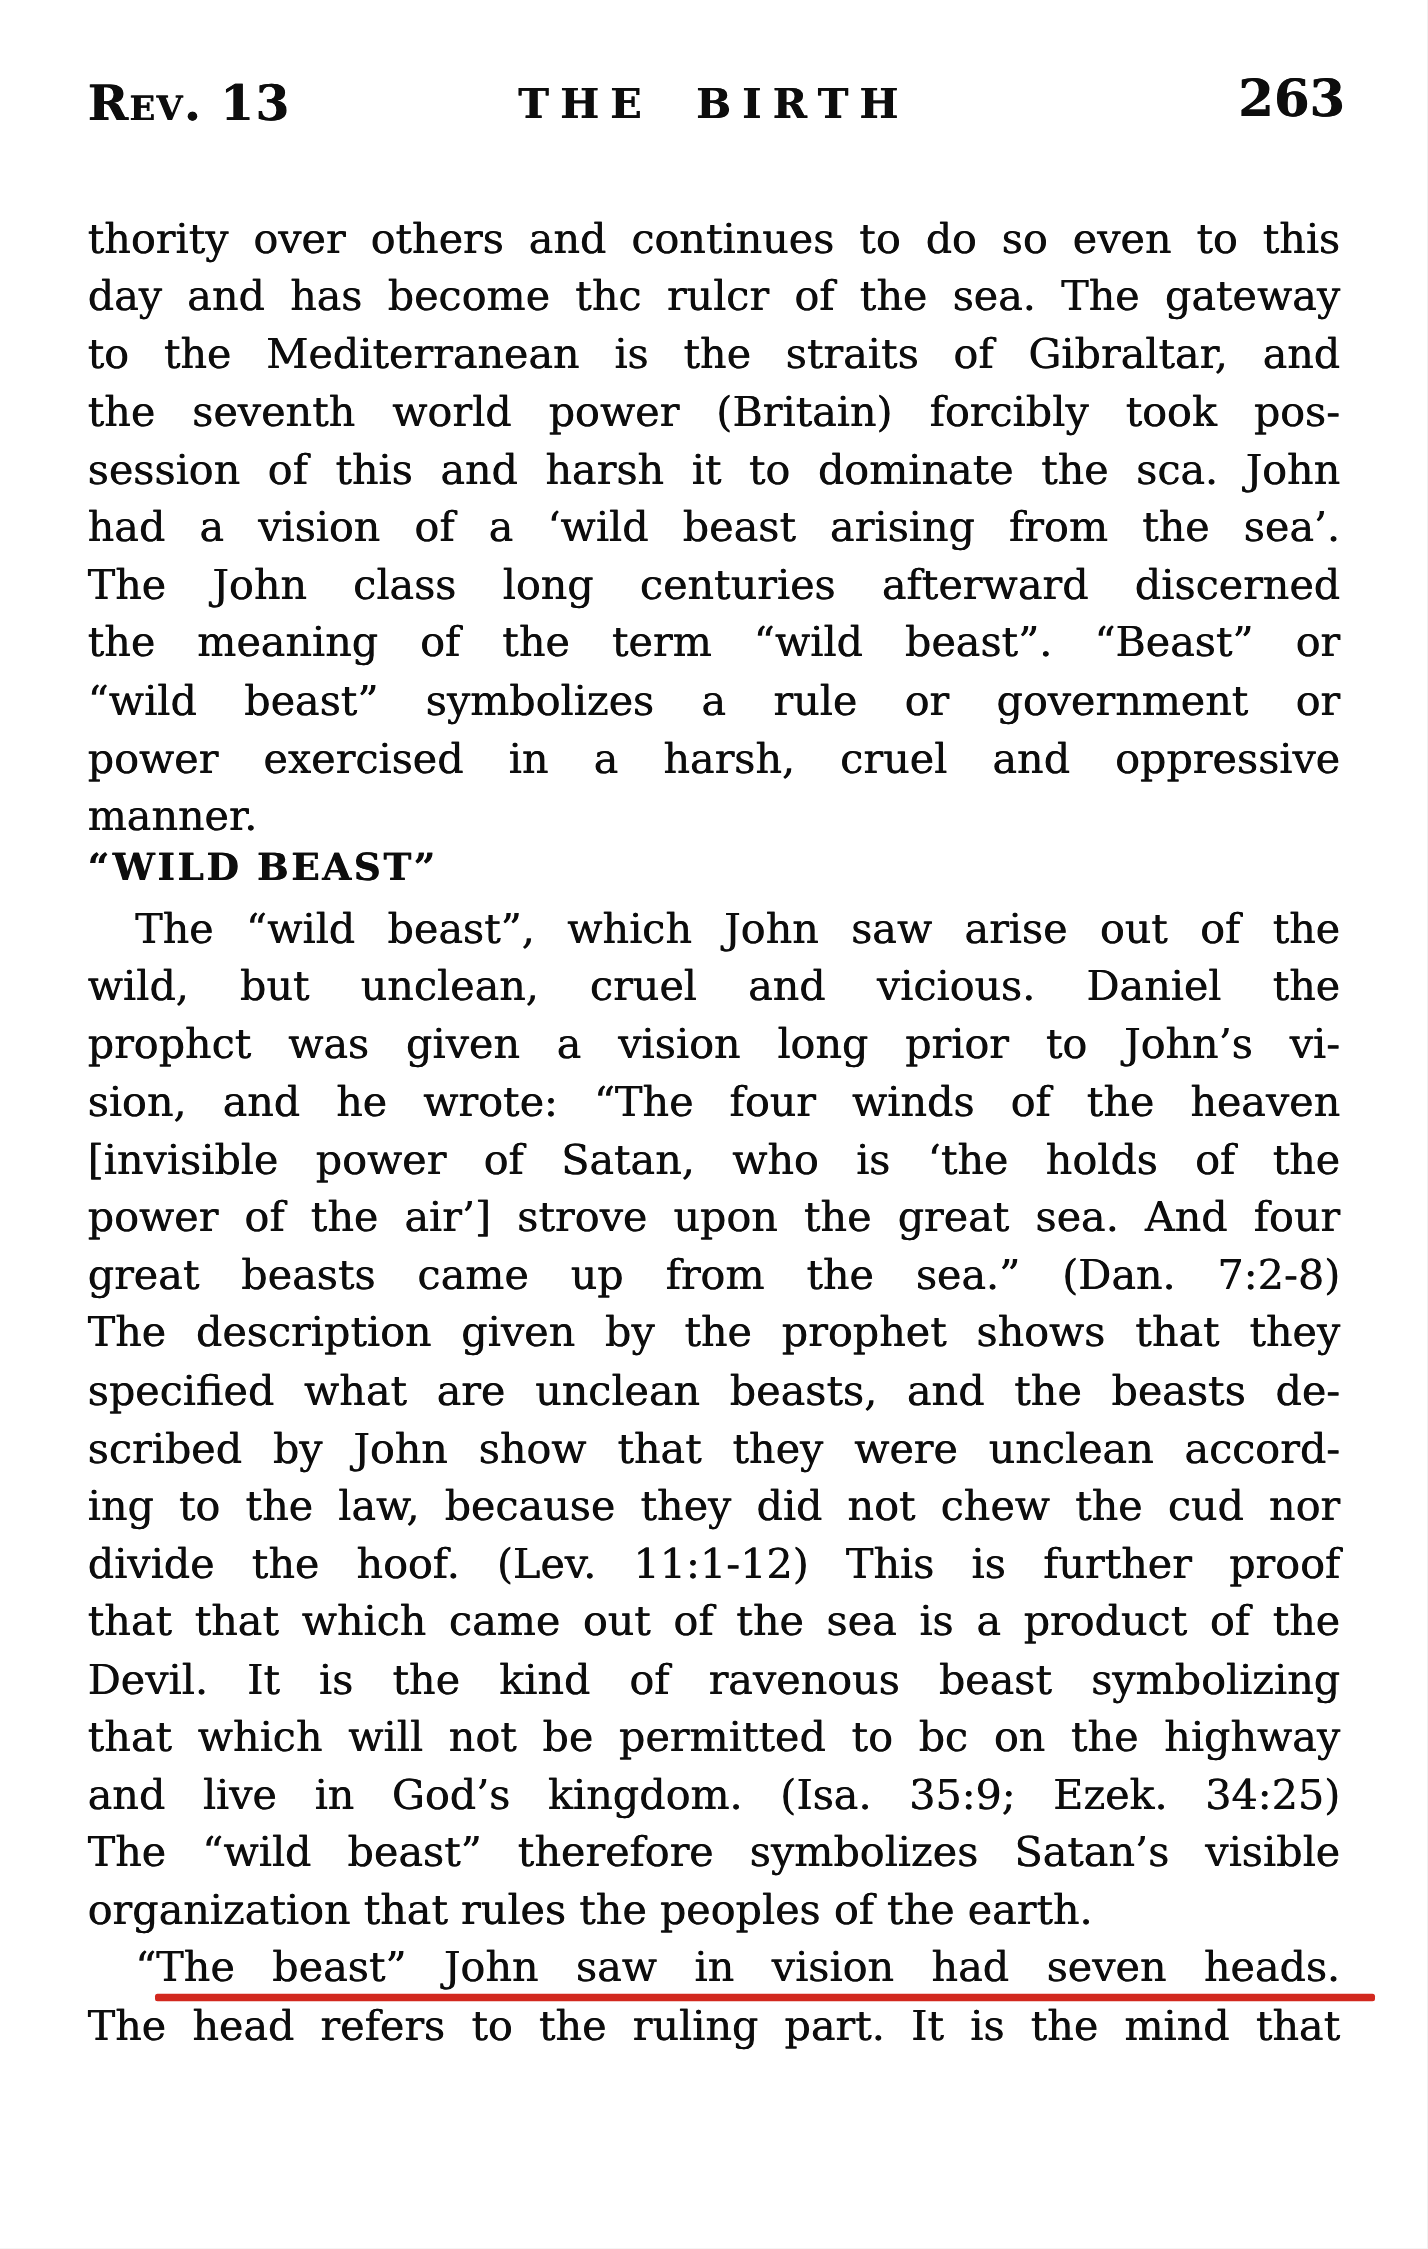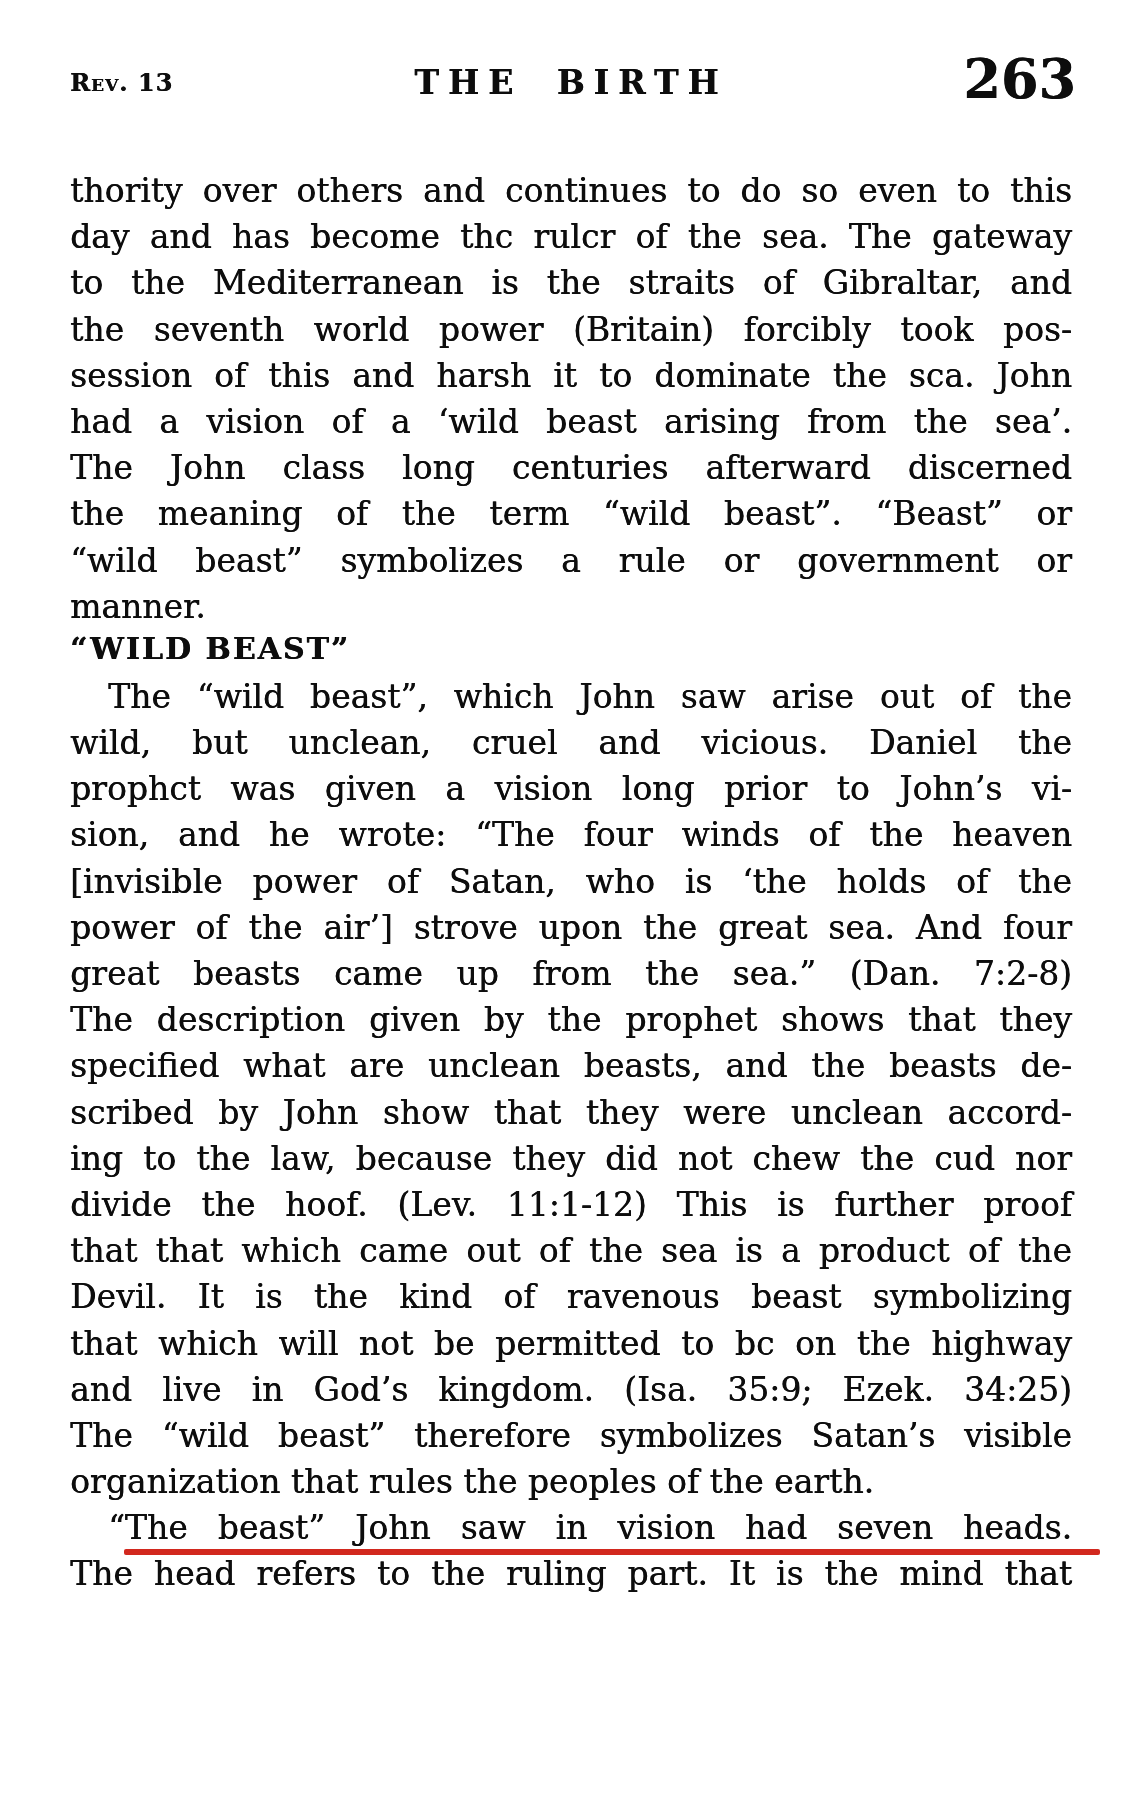--- a/index.html
+++ b/index.html
@@ -10,32 +10,32 @@
     height: 1799px;
     background: #ffffff;
     overflow: hidden;
     font-family: "DejaVu Serif", "Liberation Serif", serif;
     color: #0d0d0d;
     text-shadow: 0.4px 0 0 currentColor;
   }
   
   .hdr-left {
     position: absolute; left: 70px; top: 66px;
-    font-size: 24px; font-weight: bold; font-variant: small-caps;
+    font-size: 39px; font-weight: bold; font-variant: small-caps;
     letter-spacing: 1px; line-height: 34px;
   }
   .hdr-center {
     position: absolute; left: 50%; top: 66px; transform: translateX(-50%);
     font-size: 33px; font-weight: bold;
     letter-spacing: 9px; word-spacing: 14px; line-height: 34px;
     white-space: nowrap;
   }
   .hdr-right {
     position: absolute; right: 66px; top: 58px;
-    font-size: 54px; font-weight: bold; line-height: 42px;
+    font-size: 41px; font-weight: bold; line-height: 42px;
   }
   
   .text-block {
     position: absolute; left: 70px; top: 152px; width: 1002px;
     font-size: 33px; line-height: 46.2px; margin-top: 16px;
   }
   .line {
     text-align: justify;
     text-align-last: justify;
     height: 46.2px;
@@ -68,20 +68,21 @@
     <div class="para">
         <div class="line">thority over others and continues to do so even to this</div>
         <div class="line">day and has become thc rulcr of the sea. The gateway</div>
         <div class="line">to the Mediterranean is the straits of Gibraltar, and</div>
         <div class="line">the seventh world power (Britain) forcibly took pos-</div>
         <div class="line">session of this and harsh it to dominate the sca. John</div>
         <div class="line">had a vision of a ‘wild beast arising from the sea’.</div>
         <div class="line">The John class long centuries afterward discerned</div>
         <div class="line">the meaning of the term “wild beast”. “Beast” or</div>
         <div class="line">“wild beast” symbolizes a rule or government or</div>
+        <div class="line">power exercised in a harsh, cruel and oppressive</div>
         <div class="line short">manner.</div>
       </div>
 
     <h2 class="section-heading">“WILD BEAST”</h2>
 
     <div class="para indent-first">
         <div class="line">The “wild beast”, which John saw arise out of the</div>
         <div class="line">wild, but unclean, cruel and vicious. Daniel the</div>
         <div class="line">prophct was given a vision long prior to John’s vi-</div>
         <div class="line">sion, and he wrote: “The four winds of the heaven</div>

